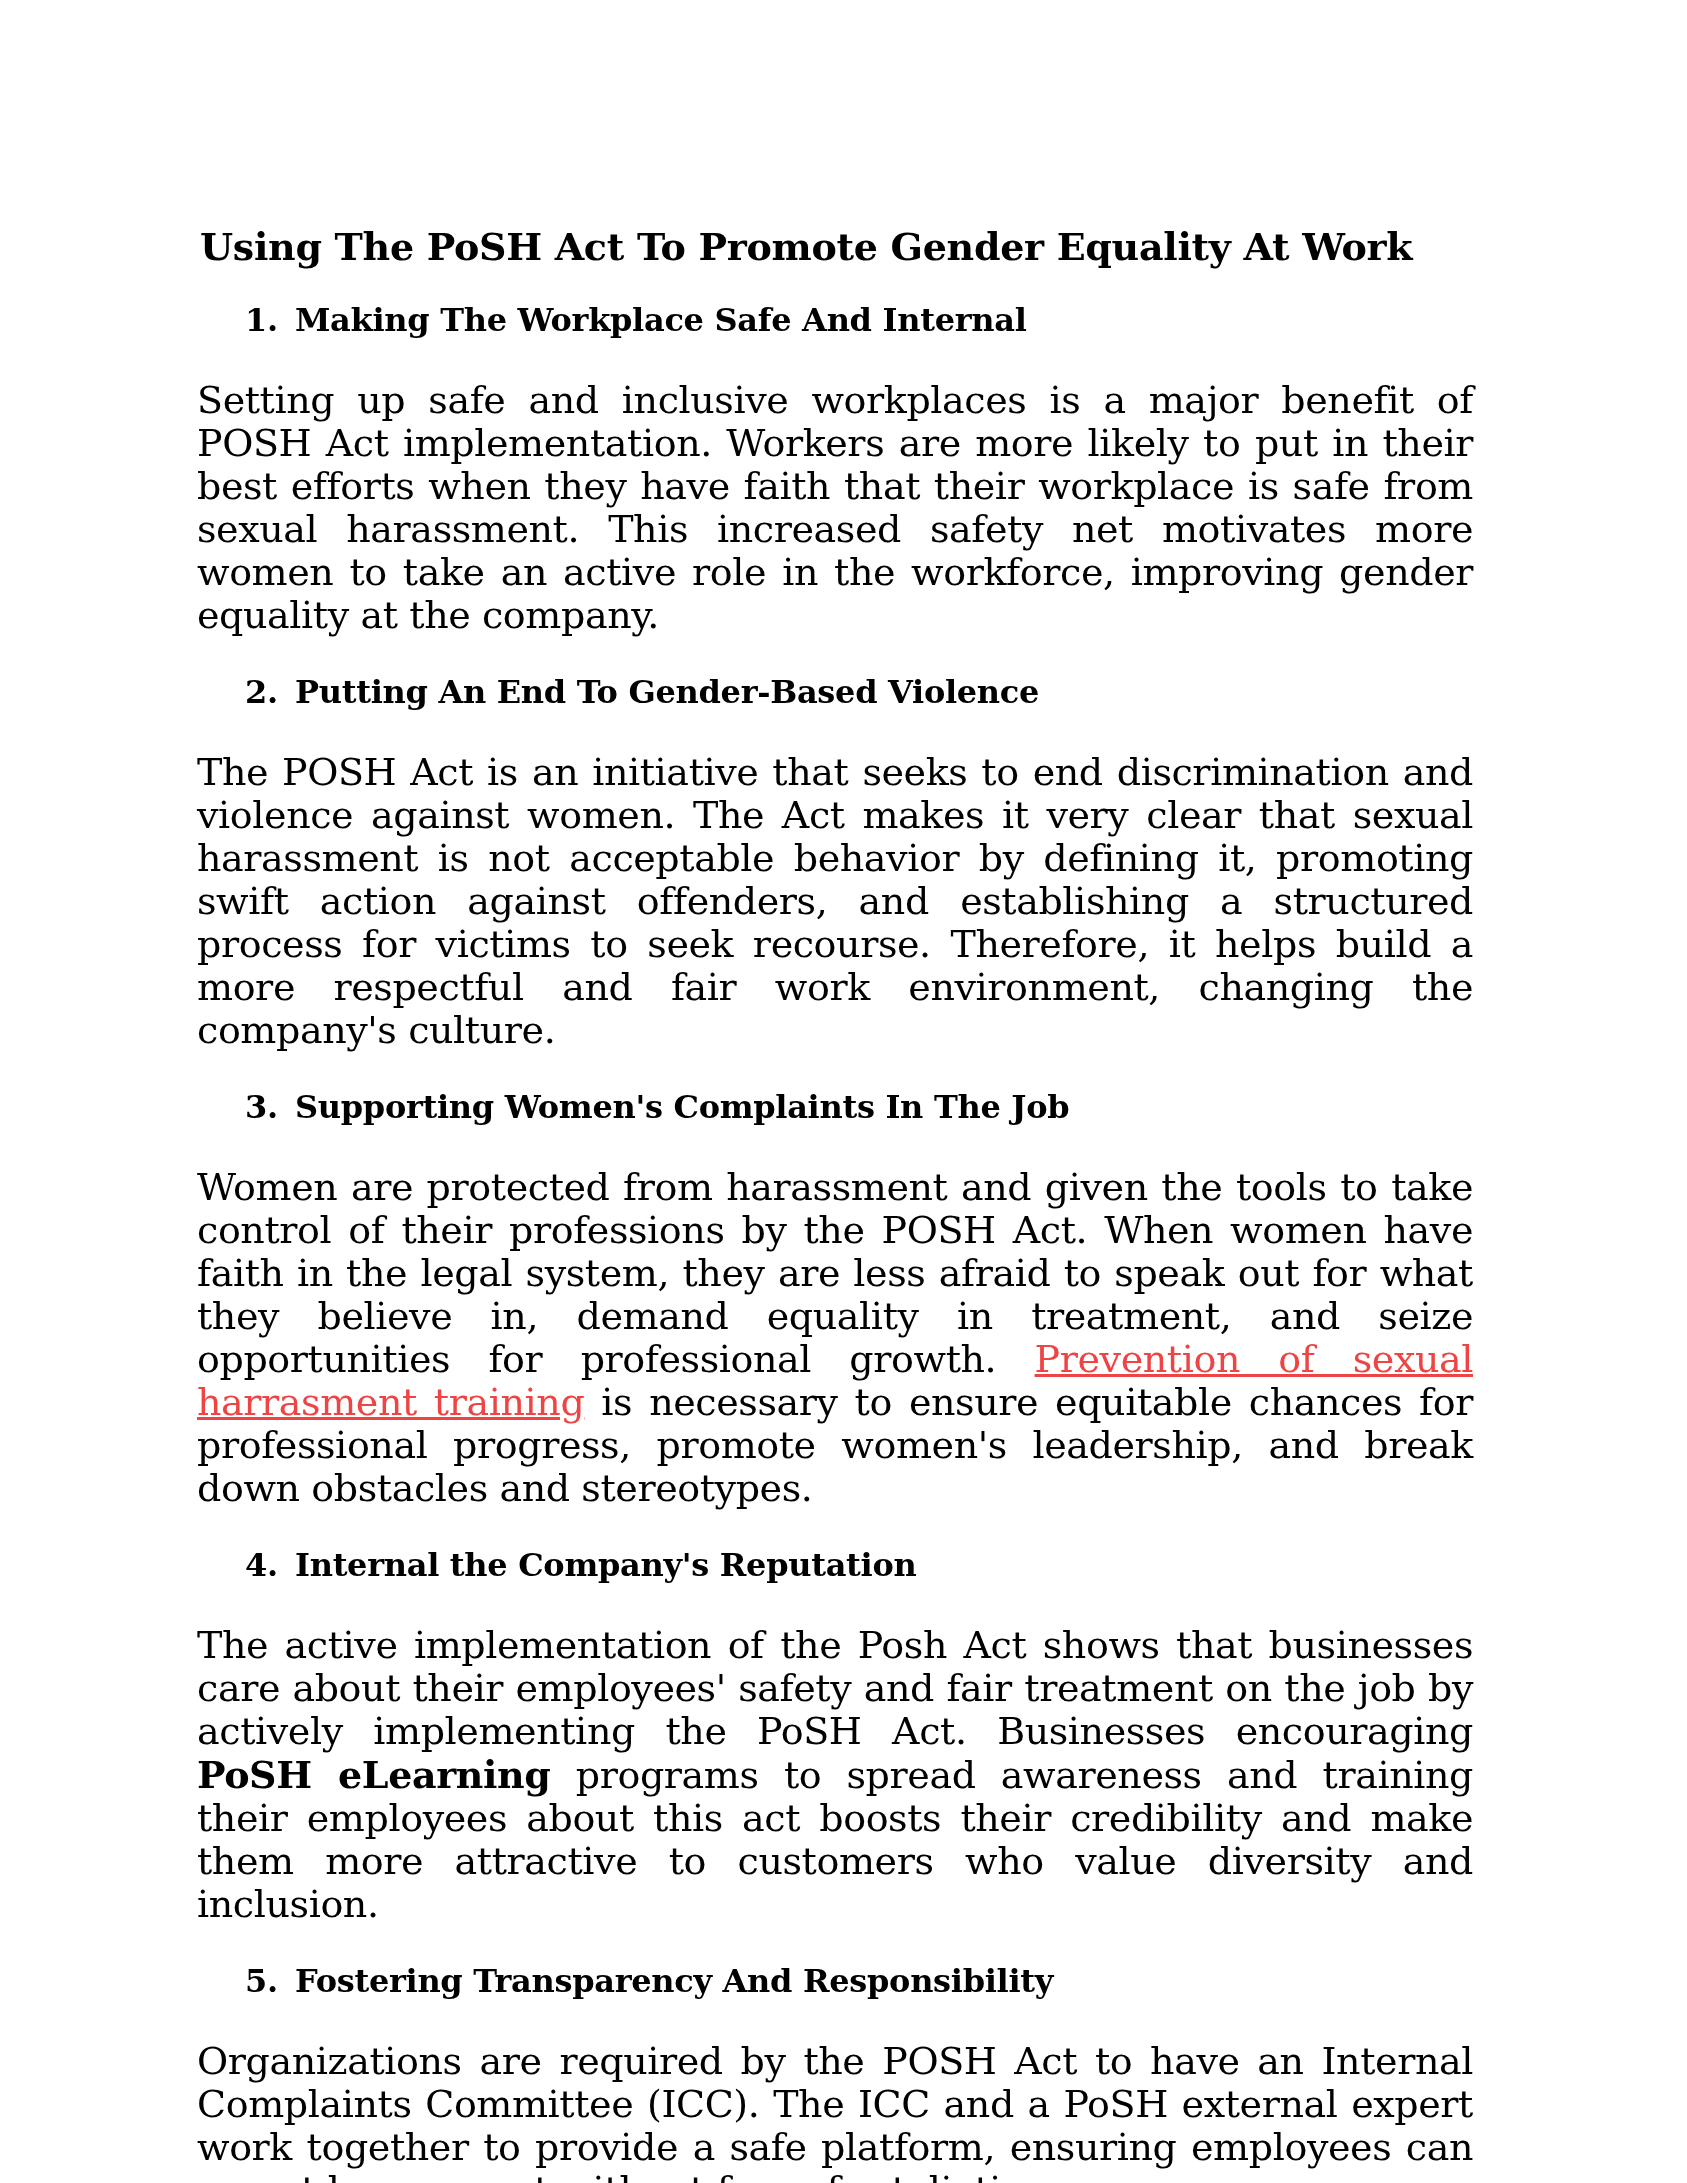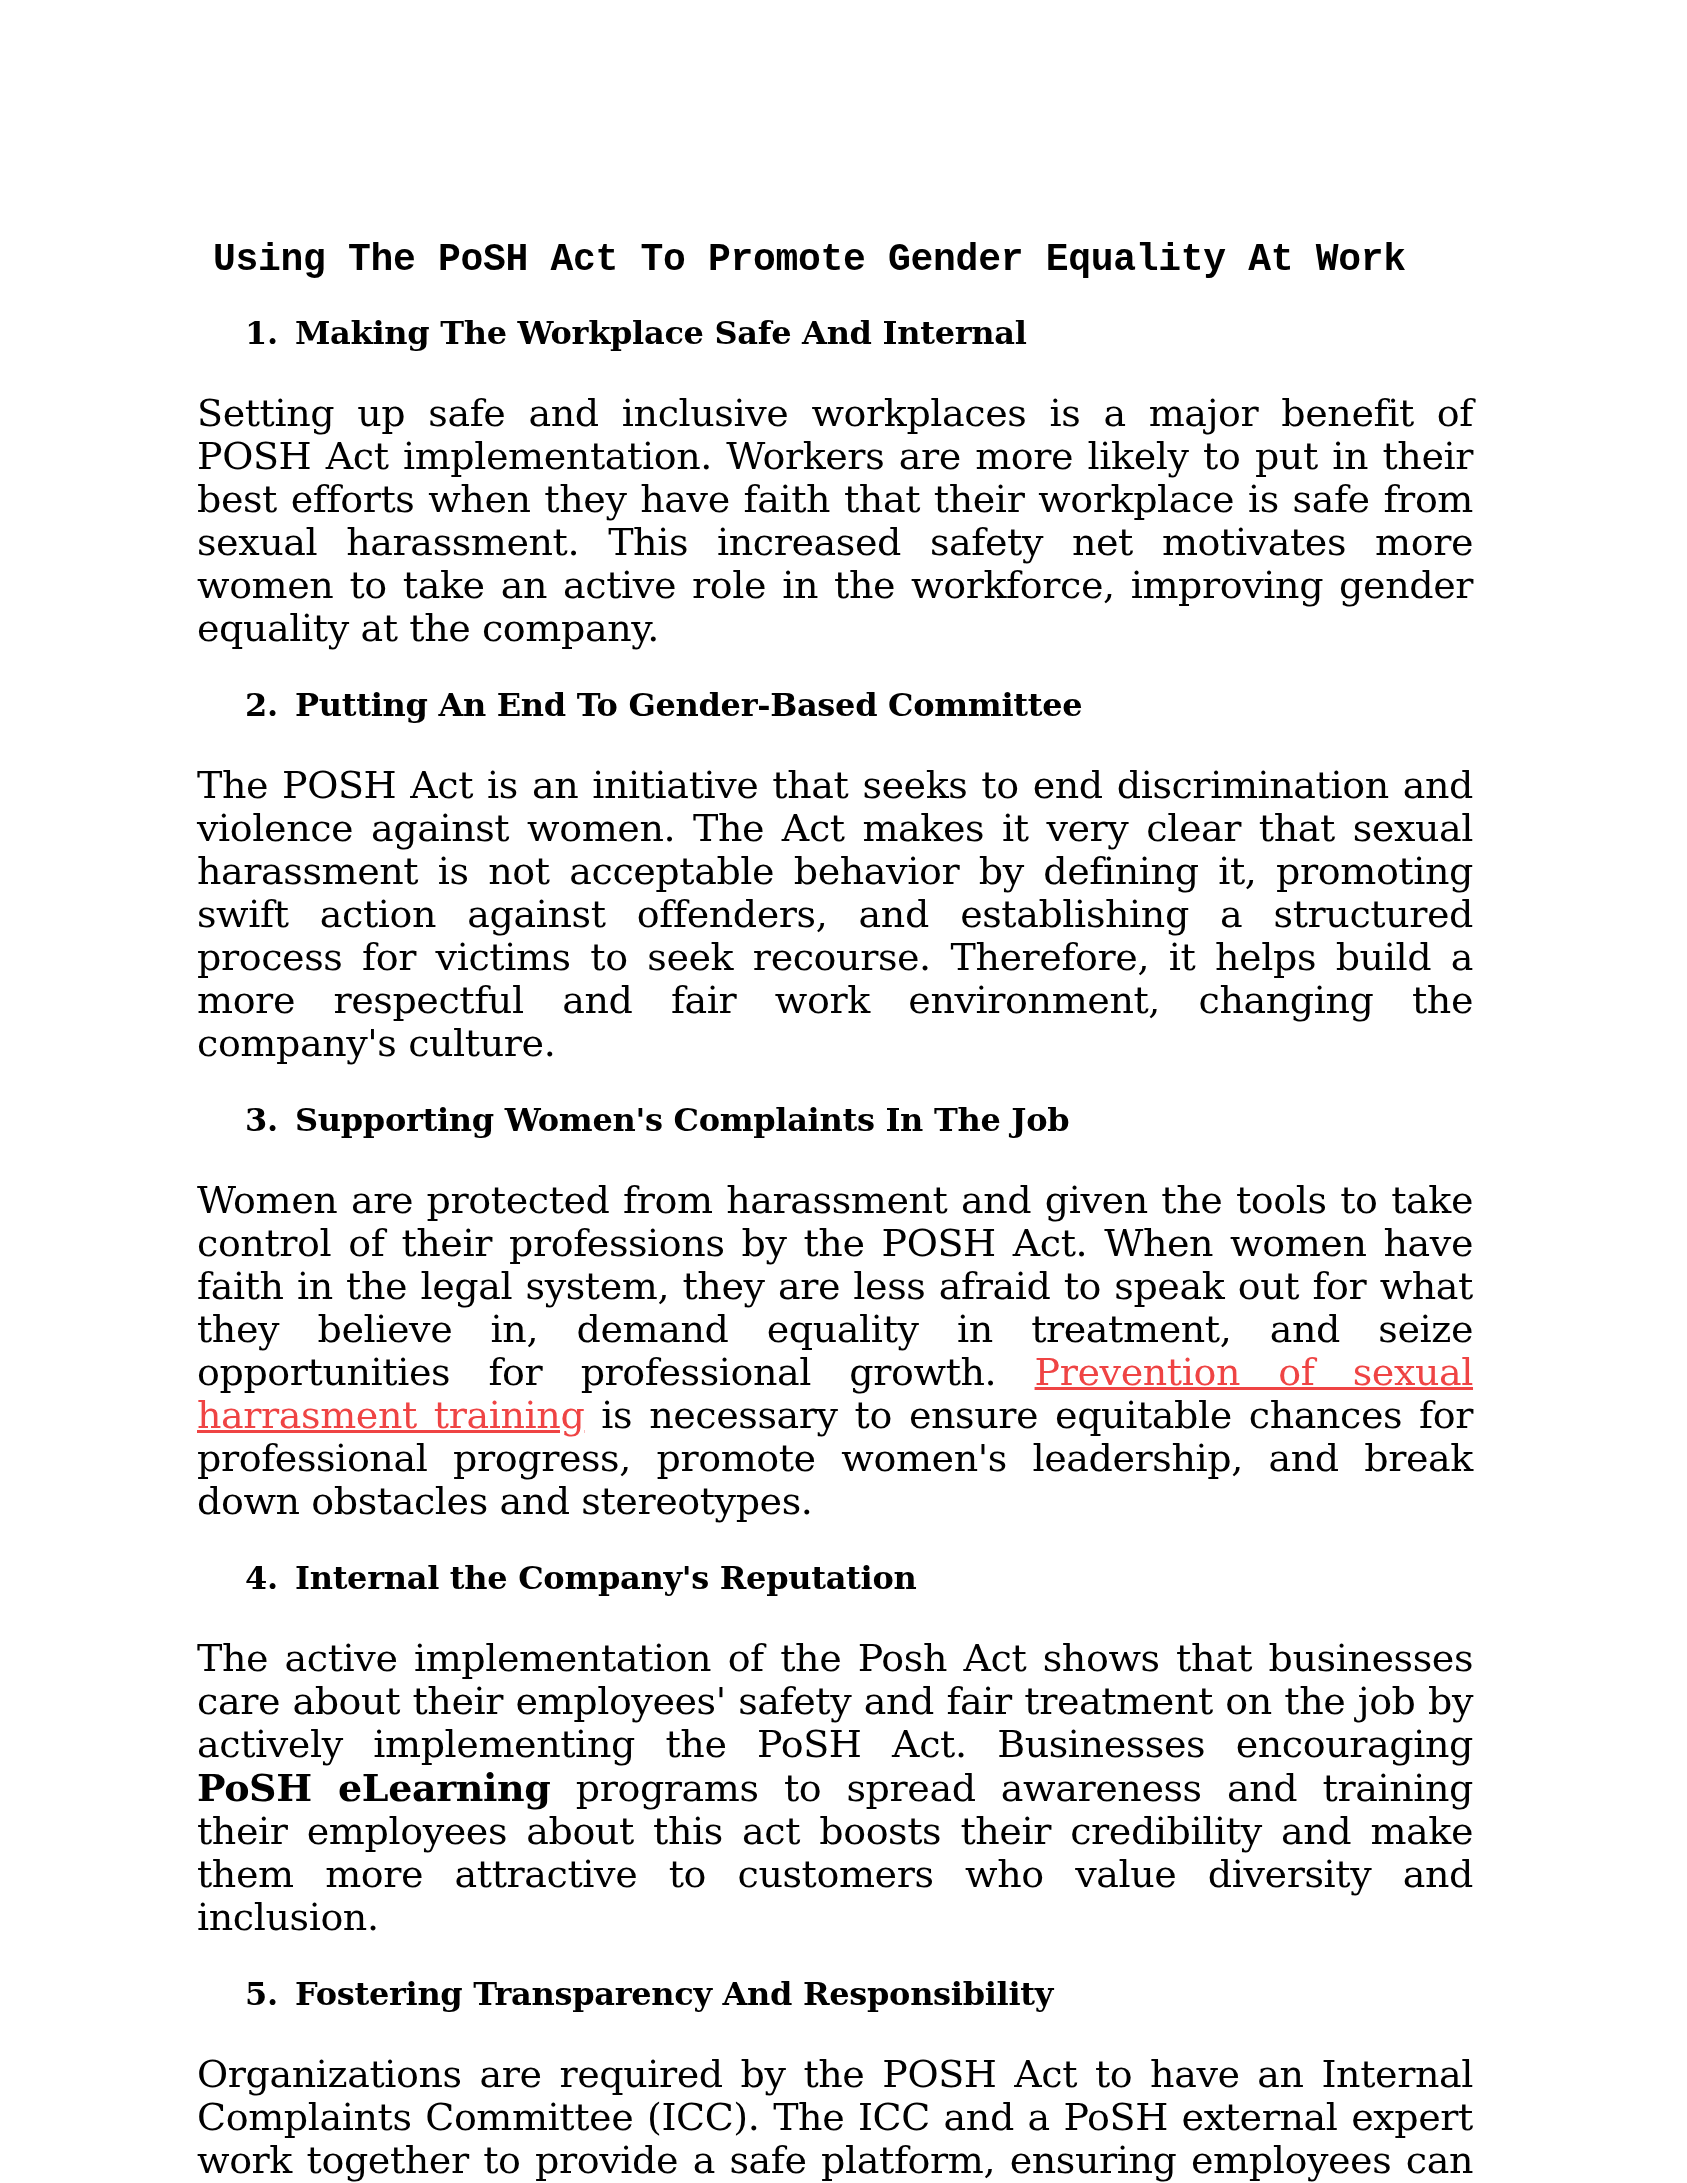--- a/index.html
+++ b/index.html
@@ -3,23 +3,22 @@
 <meta charset="utf-8">
 <style>
   html, body { margin: 0; padding: 0; background: #ffffff; }
   body { width: 1687px; height: 2183px; position: relative; overflow: hidden; }
   .page {
     position: absolute; left: 197px; top: 217px; width: 1276px;
     font-family: "DejaVu Serif", "Liberation Serif", serif;
     color: #000000;
   }
   .title {
-    font-size: 38px; font-weight: bold; margin: 16px; line-height: 53px;
+    font-size: 38px; font-weight: bold; margin: 3px; line-height: 53px;
     letter-spacing: -0.3px;
-    font-family: Liberation Mono, monospace;
   }
   .section-heading {
     display: flex; font-size: 32px; font-weight: bold; line-height: 42px;
     margin: 34px 0 0 0; letter-spacing: -0.3px;
   }
   .section-heading .num { width: 50px; margin-left: 48px; }
   .para {
     font-size: 38px; line-height: 43px; margin: 38px 0 0 0;
     text-align: justify; letter-spacing: -0.4px;
   }
@@ -34,21 +33,21 @@
   <h1 class="title">Using The PoSH Act To Promote Gender Equality At Work</h1>
 
   <div class="section-heading sec1">
     <span class="num">1.</span>
     <span>Making The Workplace Safe And Internal</span>
   </div>
   <p class="para">Setting up safe and inclusive workplaces is a major benefit of POSH Act implementation. Workers are more likely to put in their best efforts when they have faith that their workplace is safe from sexual harassment. This increased safety net motivates more women to take an active role in the workforce, improving gender equality at the company.</p>
 
   <div class="section-heading">
     <span class="num">2.</span>
-    <span>Putting An End To Gender-Based Committee</span>
+    <span>Putting An End To Gender-Based Violence</span>
   </div>
   <p class="para">The POSH Act is an initiative that seeks to end discrimination and violence against women. The Act makes it very clear that sexual harassment is not acceptable behavior by defining it, promoting swift action against offenders, and establishing a structured process for victims to seek recourse. Therefore, it helps build a more respectful and fair work environment, changing the company's culture.</p>
 
   <div class="section-heading">
     <span class="num">3.</span>
     <span>Supporting Women's Complaints In The Job</span>
   </div>
   <p class="para"><span>Women are protected from harassment and given the tools to take control of their professions by the POSH Act. When women have faith in the legal system, they are less afraid to speak out for what they believe in, demand equality in treatment, and seize opportunities for professional growth. </span><a>Prevention of sexual harrasment training</a><span> is necessary to ensure equitable chances for professional progress, promote women's leadership, and break down obstacles and stereotypes.</span></p>
 
   <div class="section-heading">

